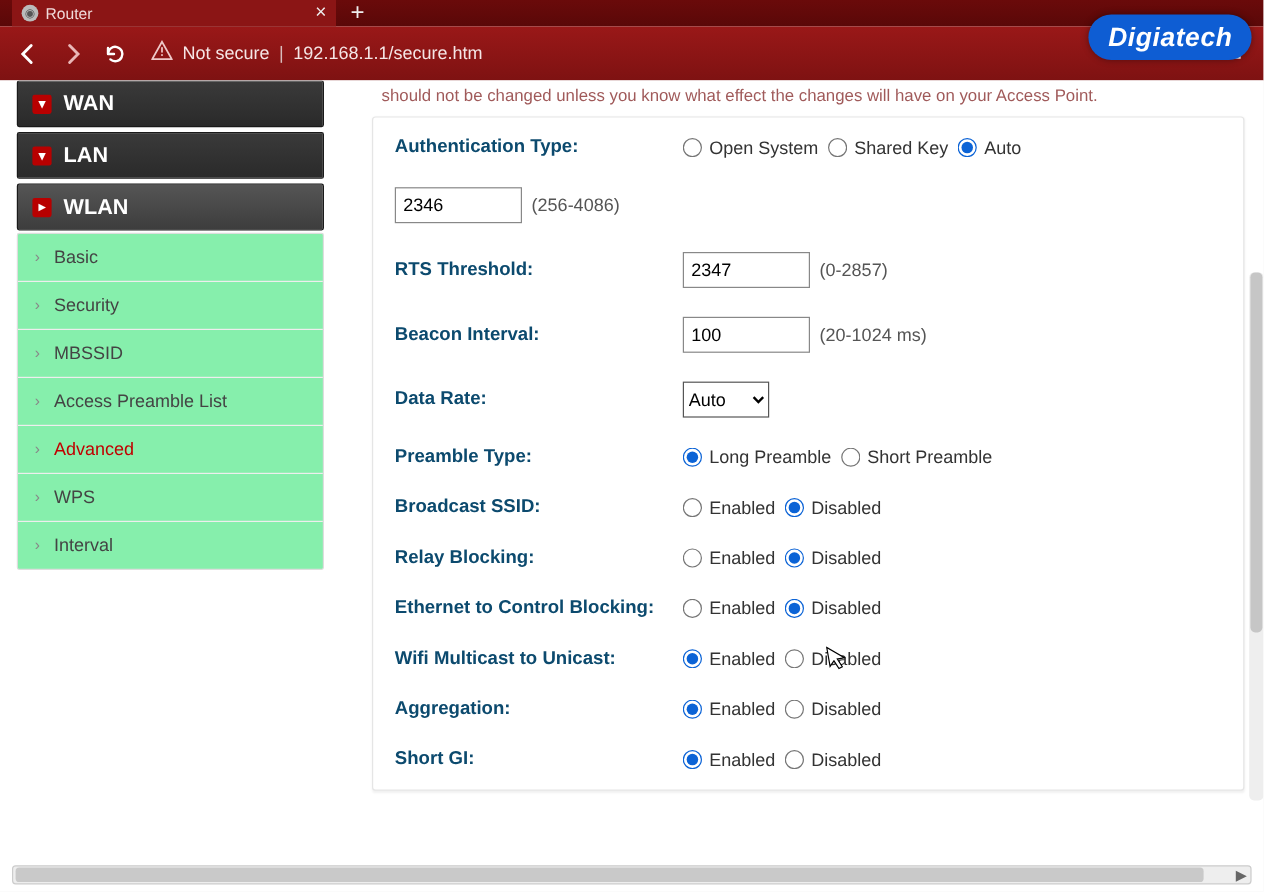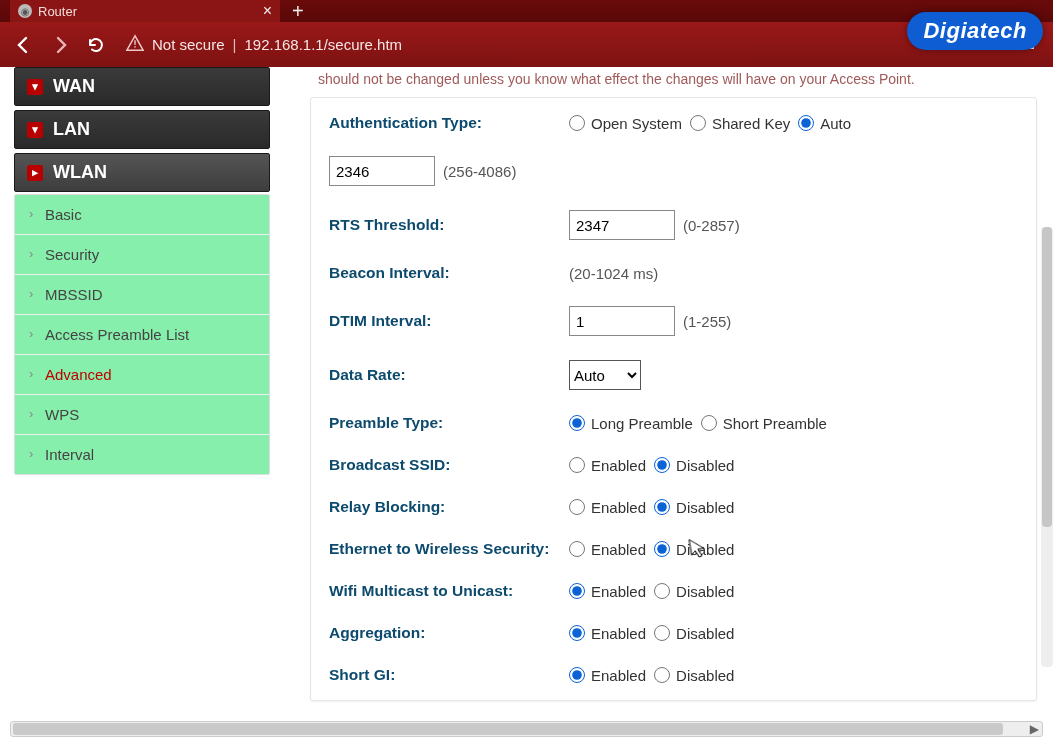--- a/index.html
+++ b/index.html
@@ -326,31 +326,25 @@
         <div class="label">RTS Threshold:</div>
         <div class="ctrl">
           <input class="num" type="text" value="2347" style="">
           <span class="note">(0-2857)</span>
         </div>
       </div>
 
       <div class="row">
         <div class="label">Beacon Interval:</div>
         <div class="ctrl">
+          <input class="num" type="text" value="100" style="">
           <span class="note">(20-1024 ms)</span>
         </div>
       </div>
 
-      <div class="row">
-        <div class="label">DTIM Interval:</div>
-        <div class="ctrl">
-          <input class="num" type="text" value="1" style="">
-          <span class="note">(1-255)</span>
-        </div>
-      </div>
 
       <div class="row">
         <div class="label">Data Rate:</div>
         <div class="ctrl">
           <select class="sel">
             <option>Auto</option>
           </select>
         </div>
       </div>
 
@@ -390,21 +384,21 @@
               <span>Enabled</span>
             </label>
           <label class="radio-opt">
               <input type="radio" name="relay" checked="" style="">
               <span>Disabled</span>
             </label>
         </div>
       </div>
 
       <div class="row">
-        <div class="label">Ethernet to Wireless Security:</div>
+        <div class="label">Ethernet to Control Blocking:</div>
         <div class="ctrl radio-group">
           <label class="radio-opt">
               <input type="radio" name="eth2w" style="">
               <span>Enabled</span>
             </label>
           <label class="radio-opt">
               <input type="radio" name="eth2w" checked="" style="">
               <span>Disabled</span>
             </label>
         </div>

